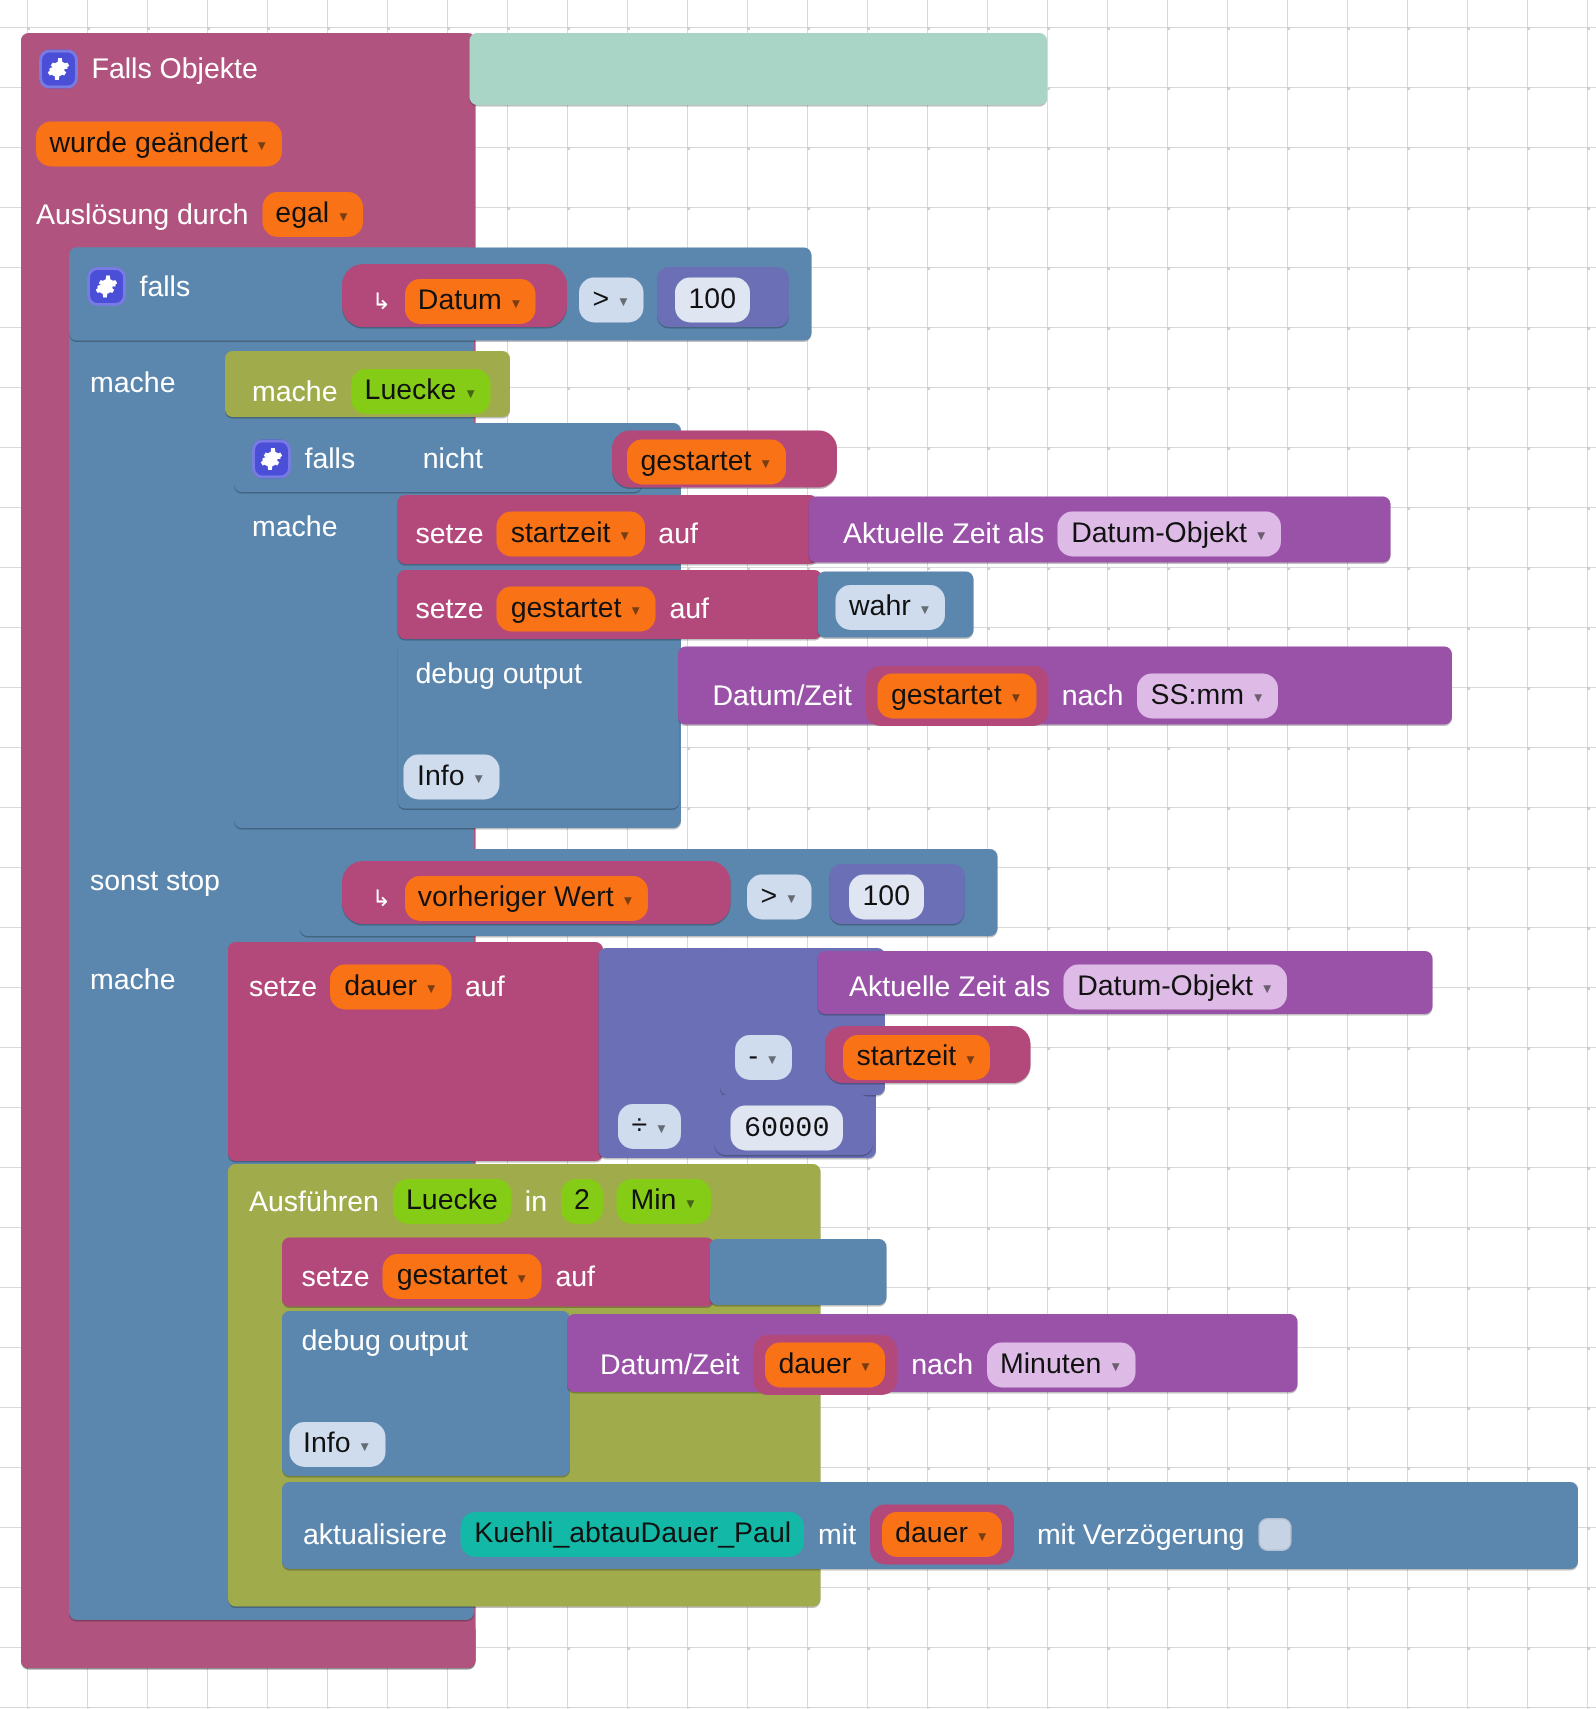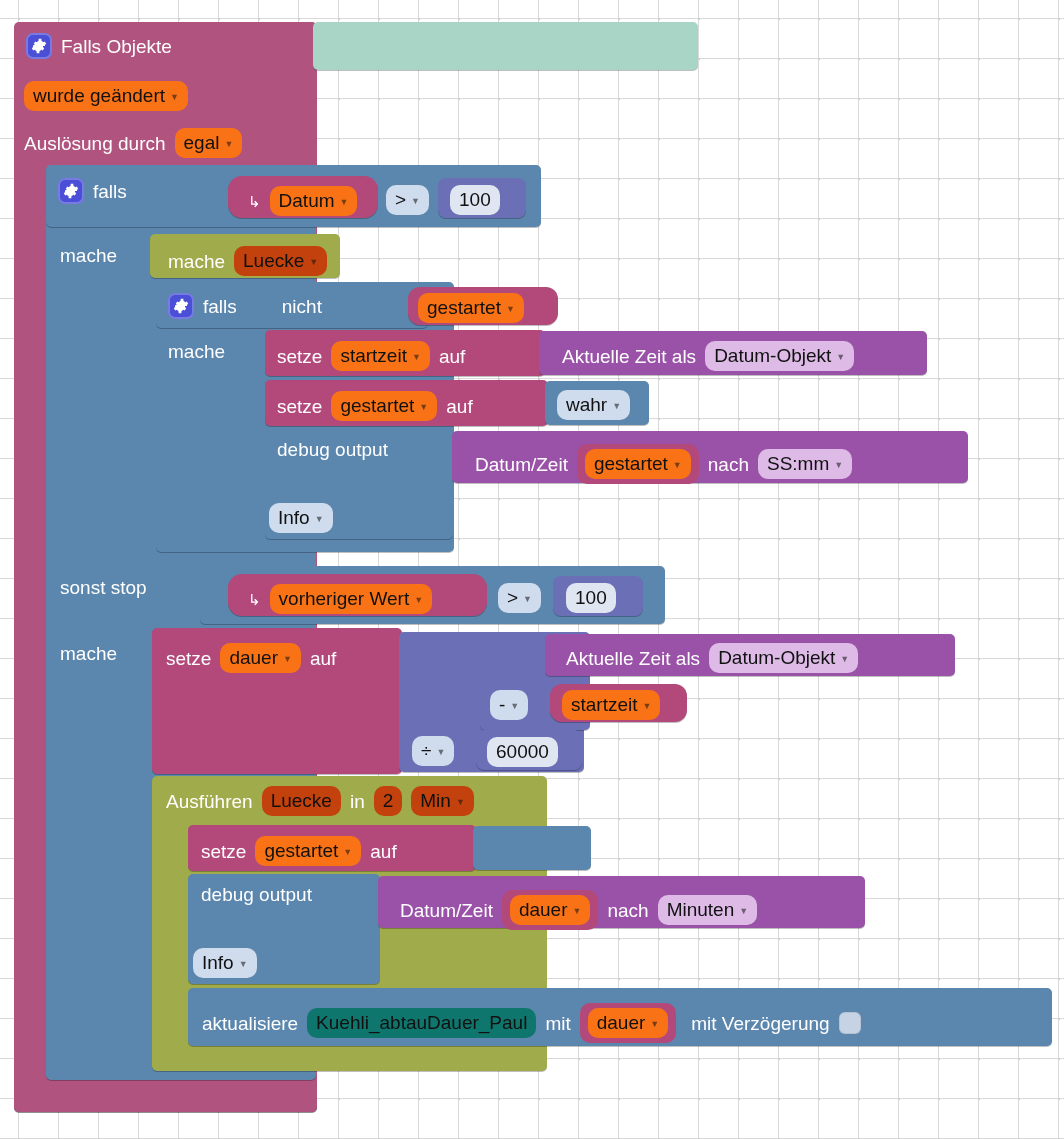--- a/index.html
+++ b/index.html
@@ -37,22 +37,22 @@
   
   .c-pink   {background:#b0537e;}
   .c-pink2  {background:#b3497a;}
   .c-blue   {background:#5b86ad;}
   .c-olive  {background:#a0ab4b;}
   .c-purple {background:#9a52a8;}
   .c-indigo {background:#6b6fb5;}
   .c-teal   {background:#a9d5c6;}
   .f-pinkl  {background:#f97316;}
   .f-bluel  {background:#cfdced;}
-  .f-bluel2 {background:#0f766e;border-radius:10px;}
-  .f-olivel {background:#c2410c;}
+  .f-bluel2 {background:#14b8a6;border-radius:10px;}
+  .f-olivel {background:#84cc16;}
   .f-purpl  {background:#ddbbe6;}
   .f-white  {background:#f2f7f3;}
   .f-gray   {background:#dfe6f2;}
 
   
   .gear{width:26px;height:26px;border-radius:7px;background:#4b4fd8;
         display:inline-flex;align-items:center;justify-content:center;
         box-shadow:0 0 0 2px rgba(255,255,255,.25) inset;}
   .gear svg{display:block;}
 
@@ -267,21 +267,21 @@
   <span class="fld f-pinkl" style="position:absolute;left:562px;top:690px;">
     <span>startzeit</span>
     <span class="car">▼</span>
   </span>
 
   <span class="fld f-bluel" style="position:absolute;left:412px;top:736px;">
     <span>÷</span>
     <span class="car">▼</span>
   </span>
   <div class="blk c-indigo" style="left:476px;top:730px;width:106px;height:40px;border-radius:8px;"></div>
-  <span class="fld f-gray" style="position:absolute;left:487px;top:737px;">
+  <span class="fld f-gray" style="position:absolute;left:487px;top:737px;font-family:Liberation Mono, monospace;">
     <span>60000</span>
   </span>
 
   <div class="blk c-olive" style="left:152px;top:776px;width:395px;height:295px;"></div>
   <div class="row" style="left:166px;top:786px;">
     <span class="lbl">Ausführen</span>
     <span class="fld f-olivel">
       <span>Luecke</span>
     </span>
     <span class="lbl">in</span>

